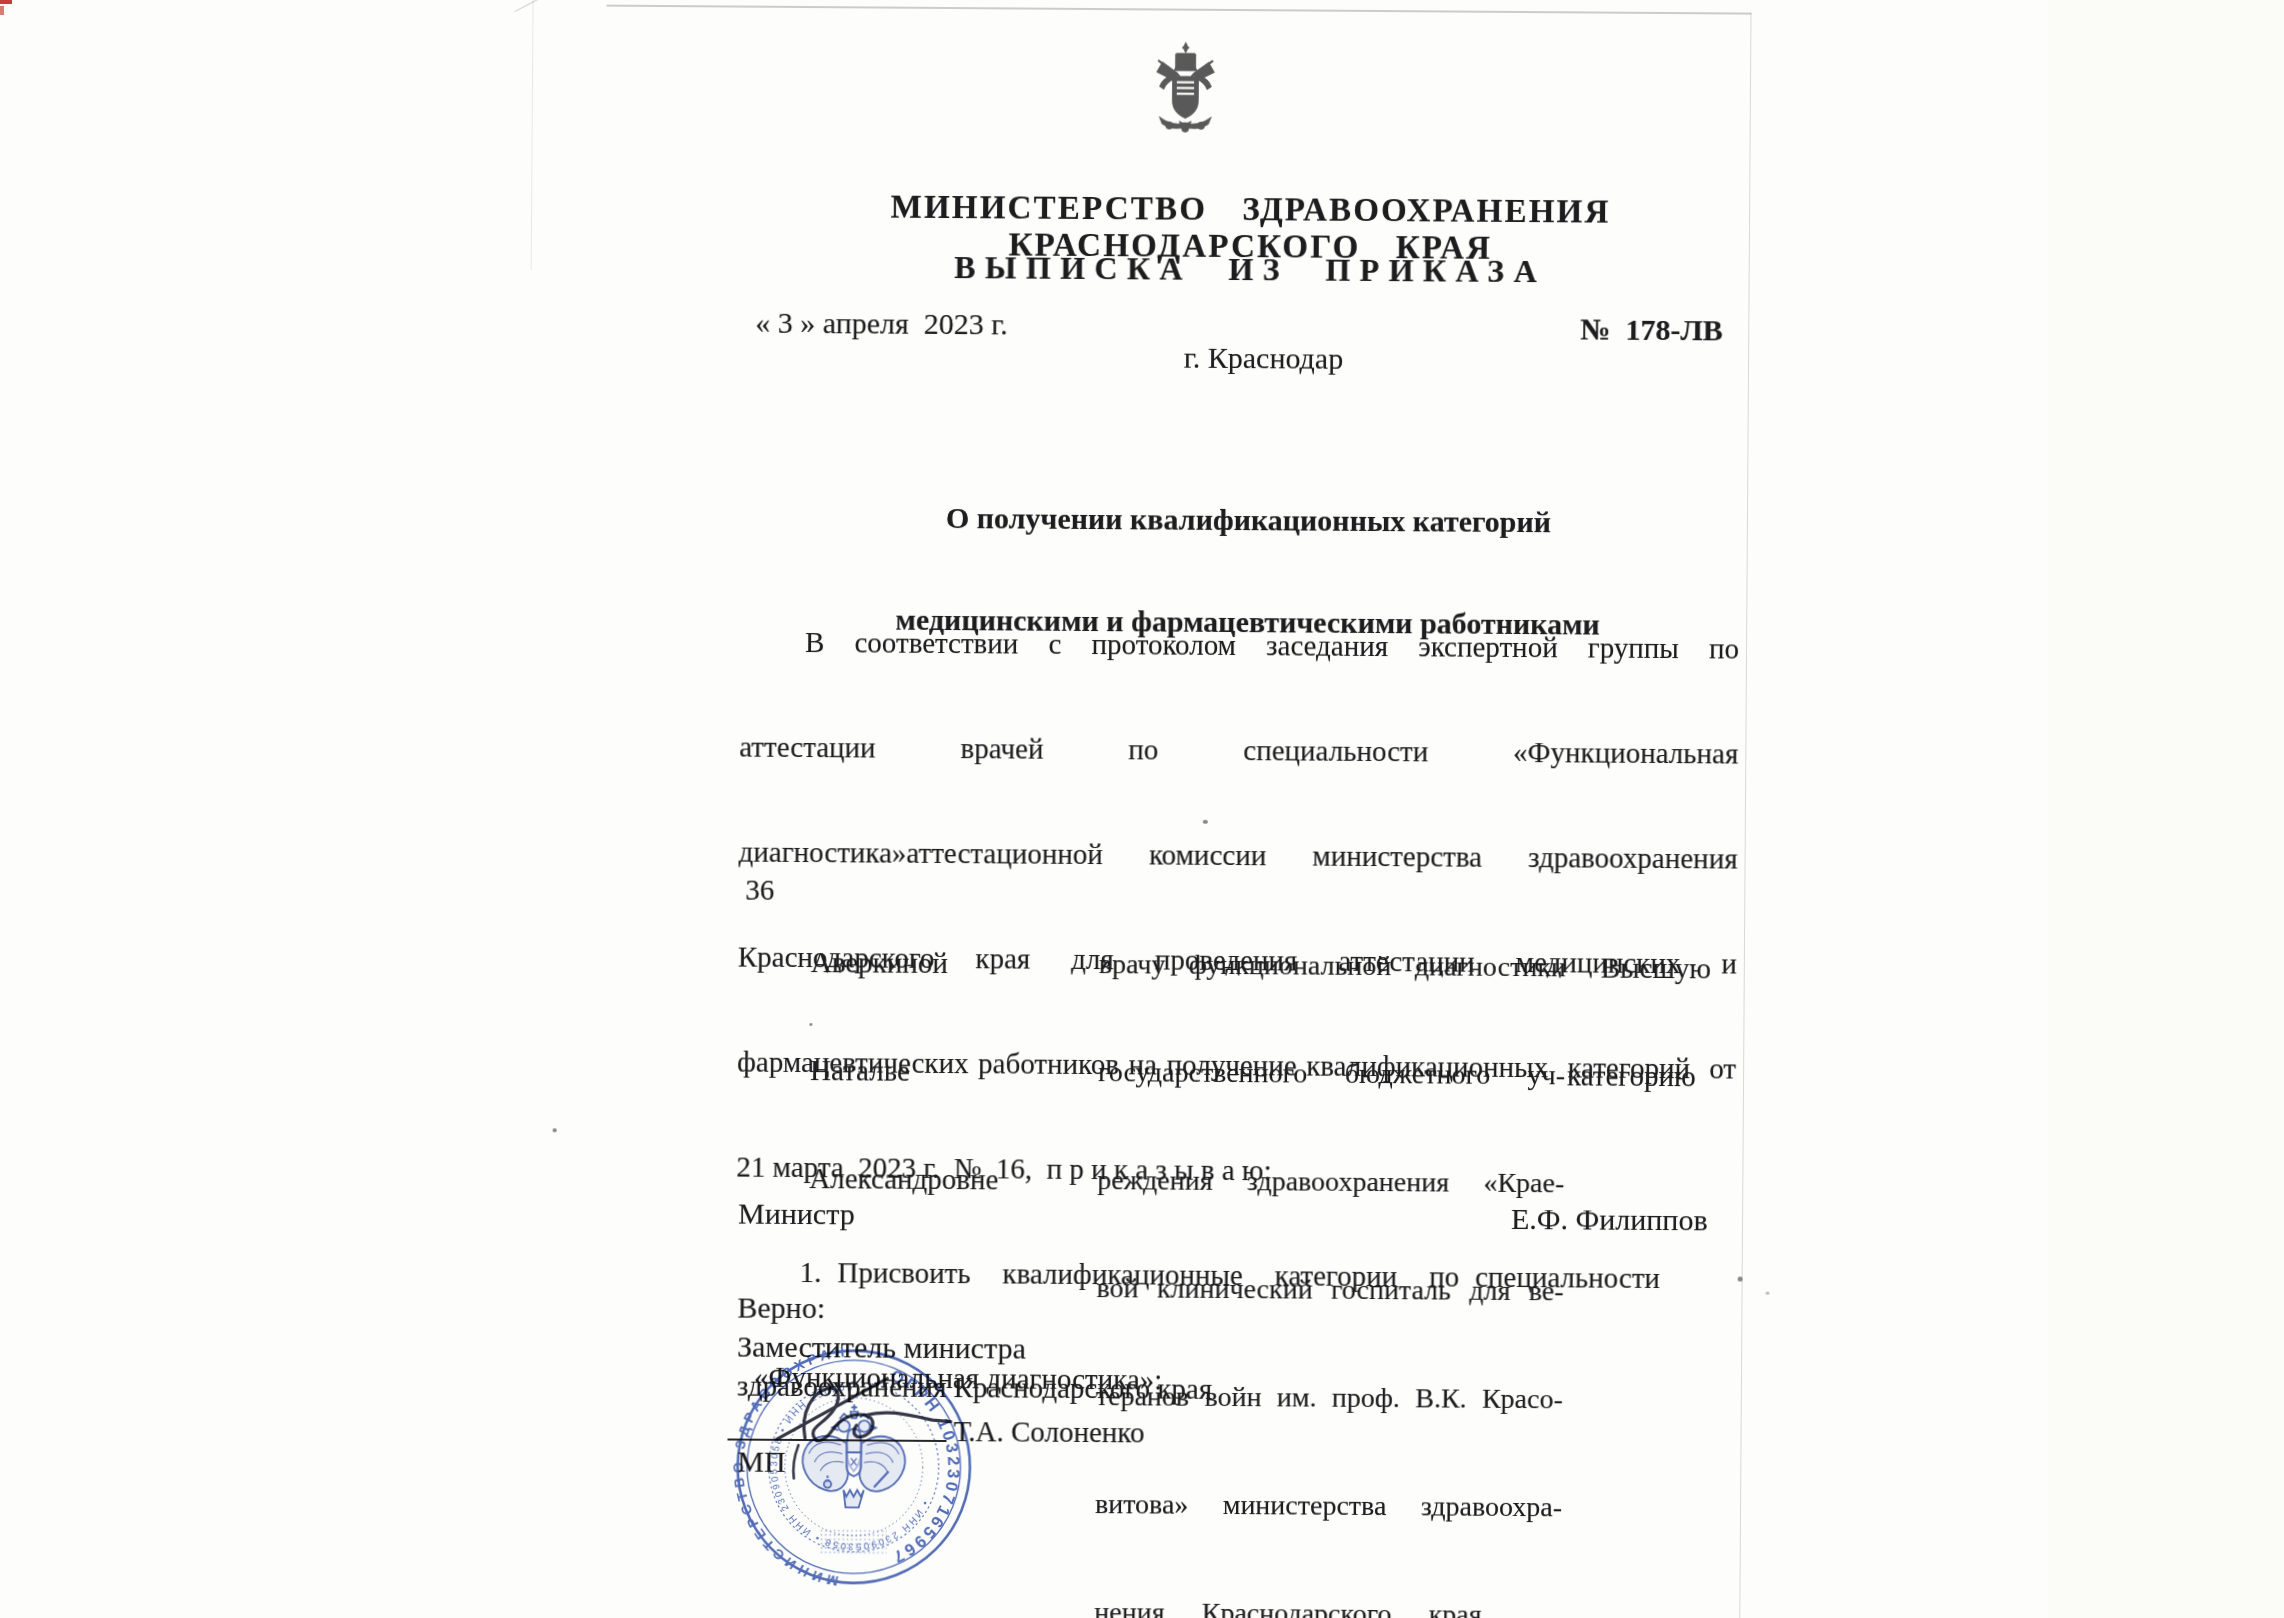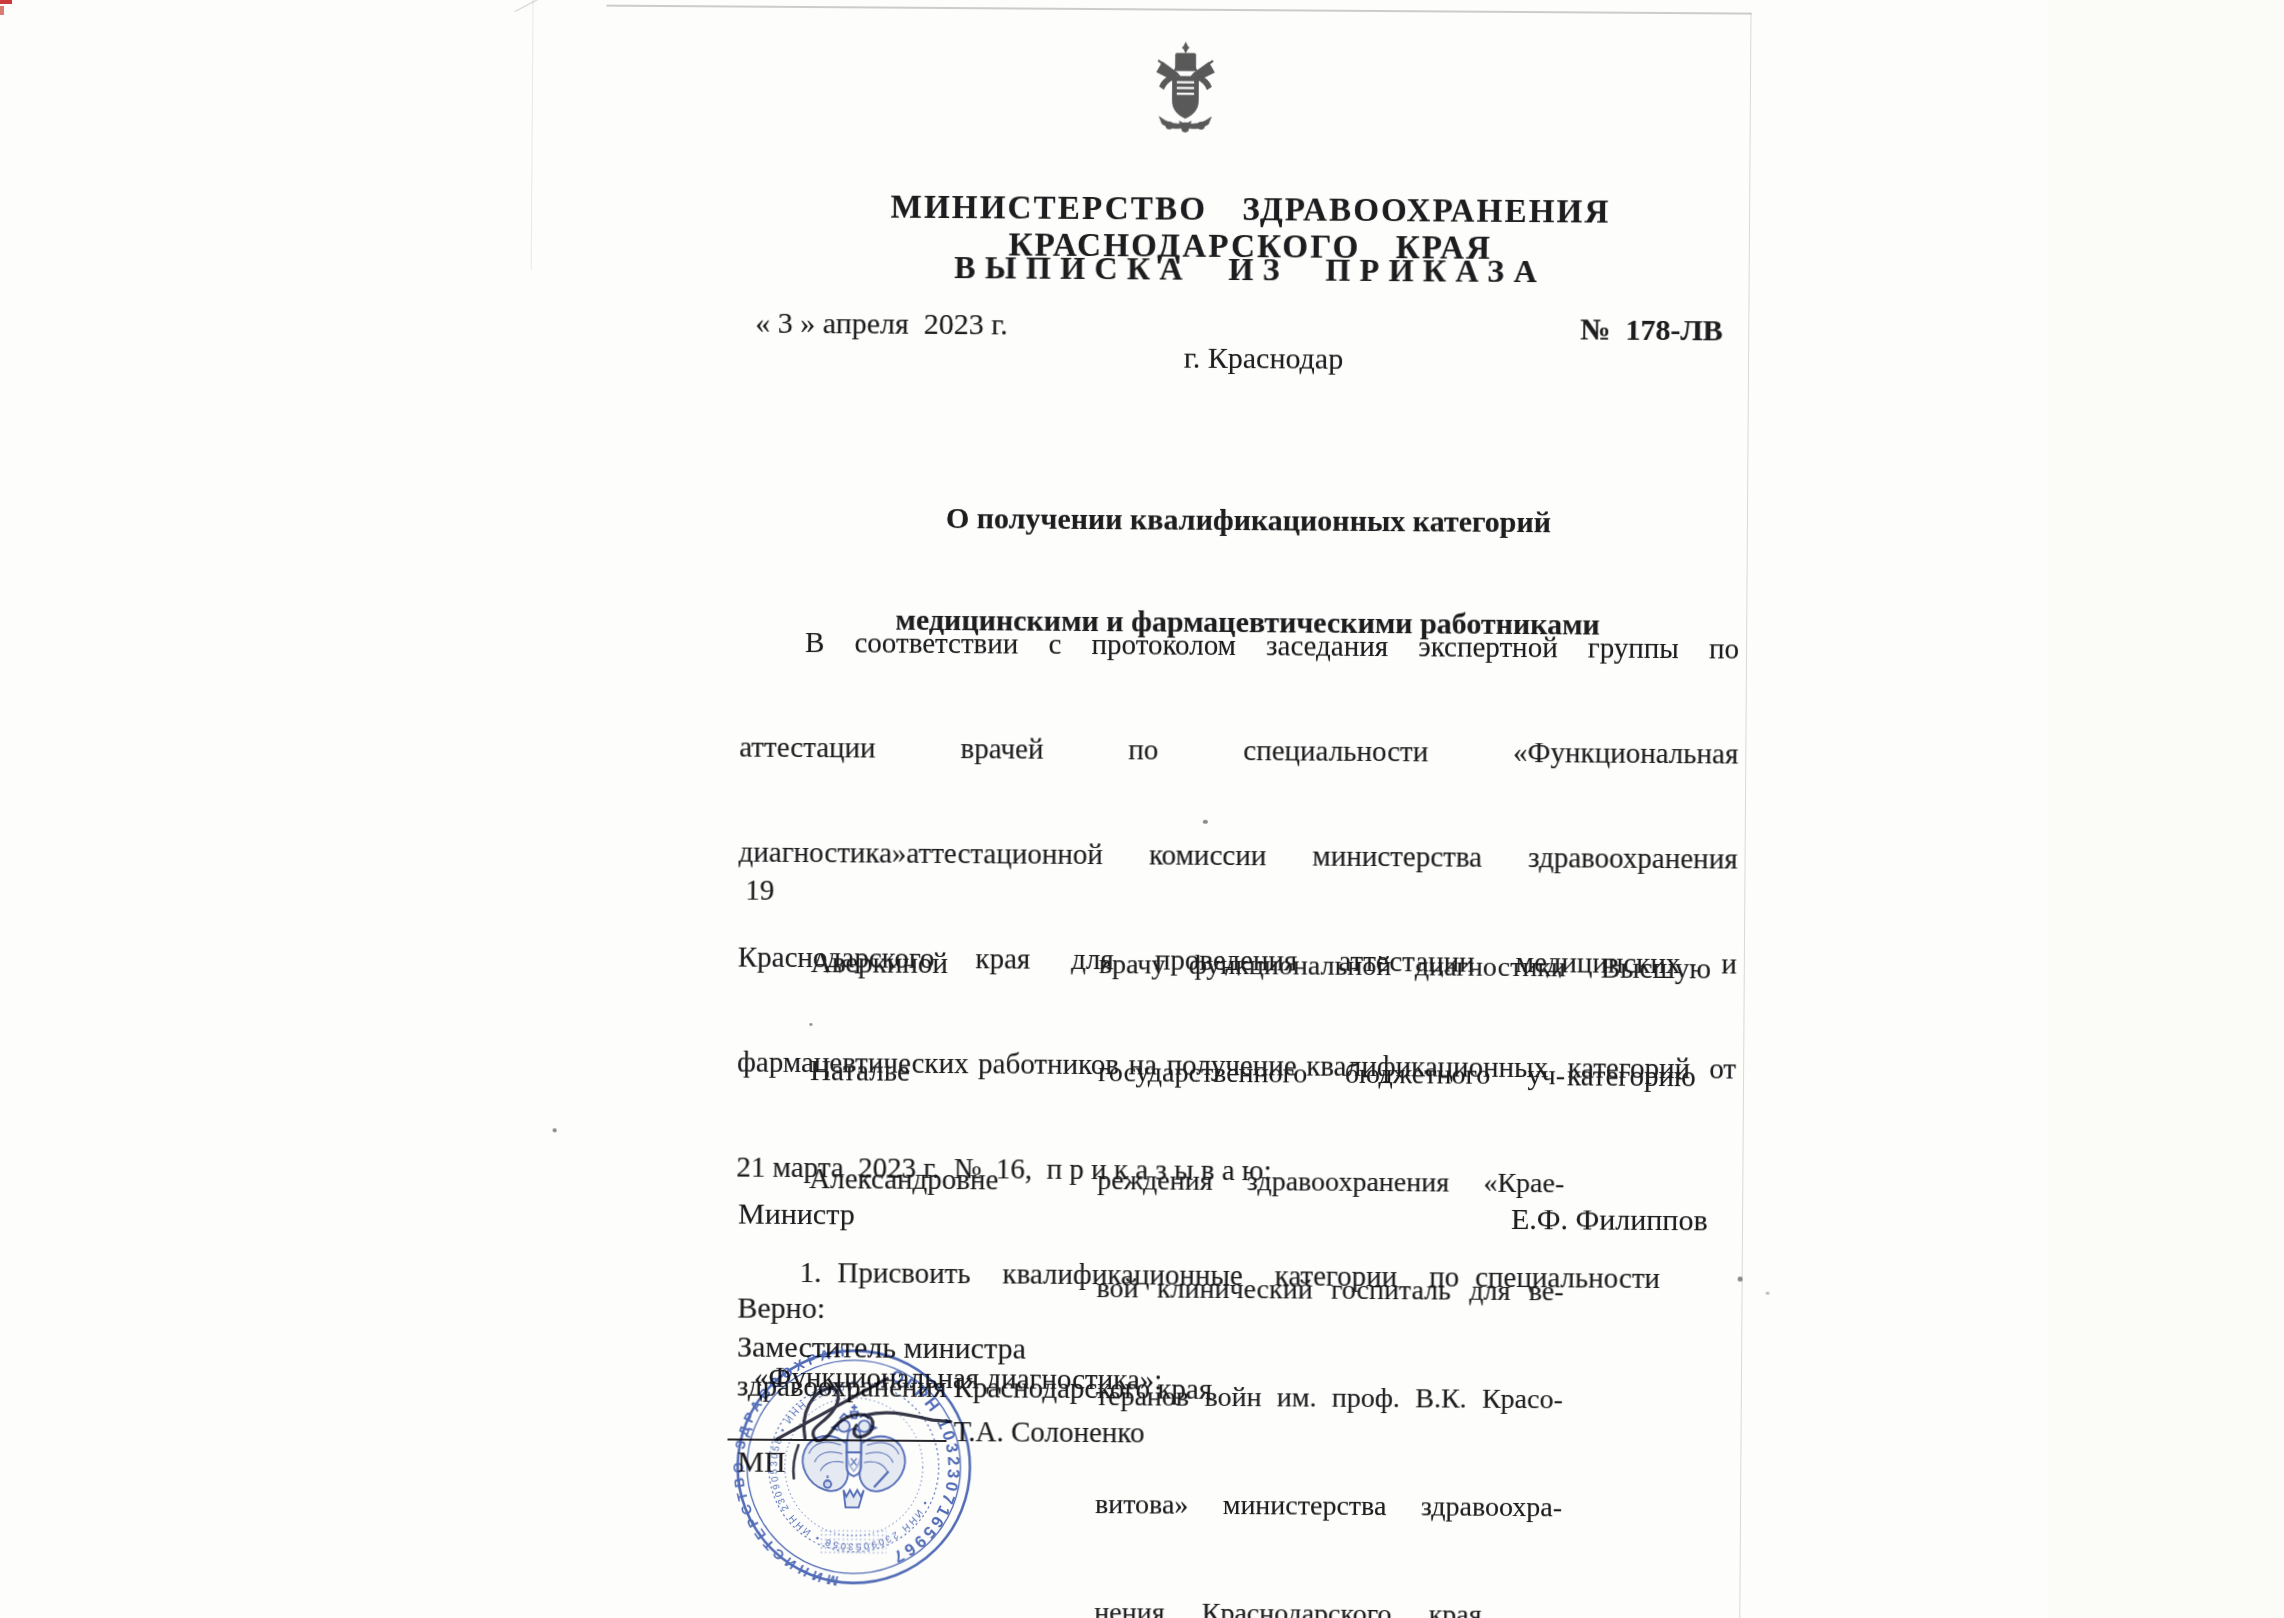--- a/index.html
+++ b/index.html
@@ -107,21 +107,21 @@
       <span class="ln jl indent">В  соответствии  с  протоколом  заседания  экспертной  группы  по</span>
       <span class="ln jl">аттестации врачей по специальности «Функциональная</span>
       <span class="ln jl">диагностика»аттестационной комиссии министерства здравоохранения</span>
       <span class="ln jl">Краснодарского края для проведения аттестации медицинских и</span>
       <span class="ln jl">фармацевтических работников на получение квалификационных  категорий  от</span>
       <span class="ln noj">21 марта  2023 г.  №  16,  п р и к а з ы в а ю:</span>
       <span class="ln noj l7">1. Присвоить  квалификационные  категории  по специальности</span>
       <span class="ln noj l8">«Функциональная диагностика»:</span>
     </div>
 
-    <div id="col-num" class="t col">19</div>
+    <div id="col-num" class="t col">36</div>
     <div id="col-name" class="t col">
       <span class="ln">Аверкиной</span>
       <span class="ln">Наталье</span>
       <span class="ln">Александровне</span>
     </div>
     <div id="col-desc" class="t col">
       <span class="ln jl">врачу функциональной диагностики</span>
       <span class="ln jl">государственного бюджетного уч-</span>
       <span class="ln jl">реждения здравоохранения «Крае-</span>
       <span class="ln jl">вой клинический госпиталь для ве-</span>

